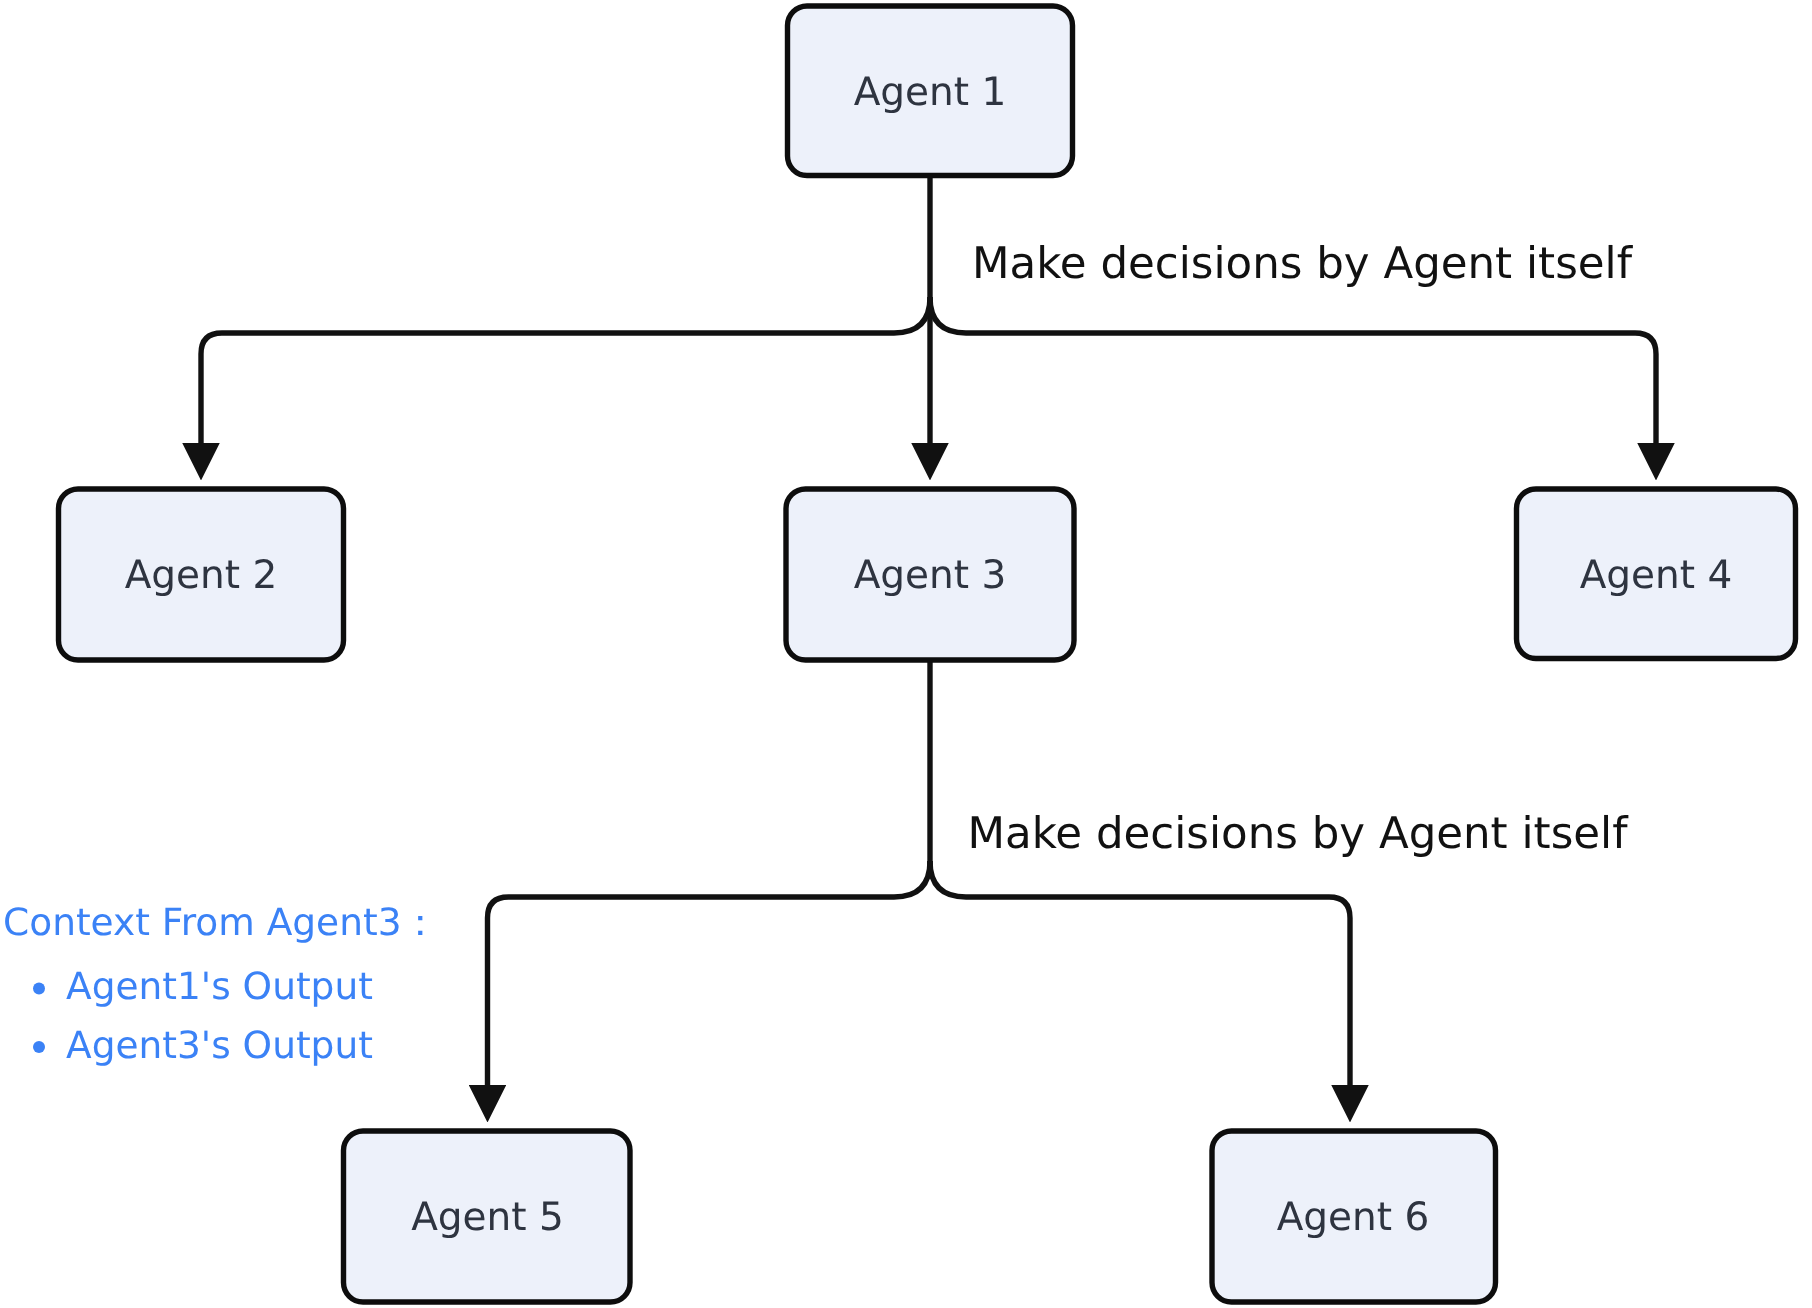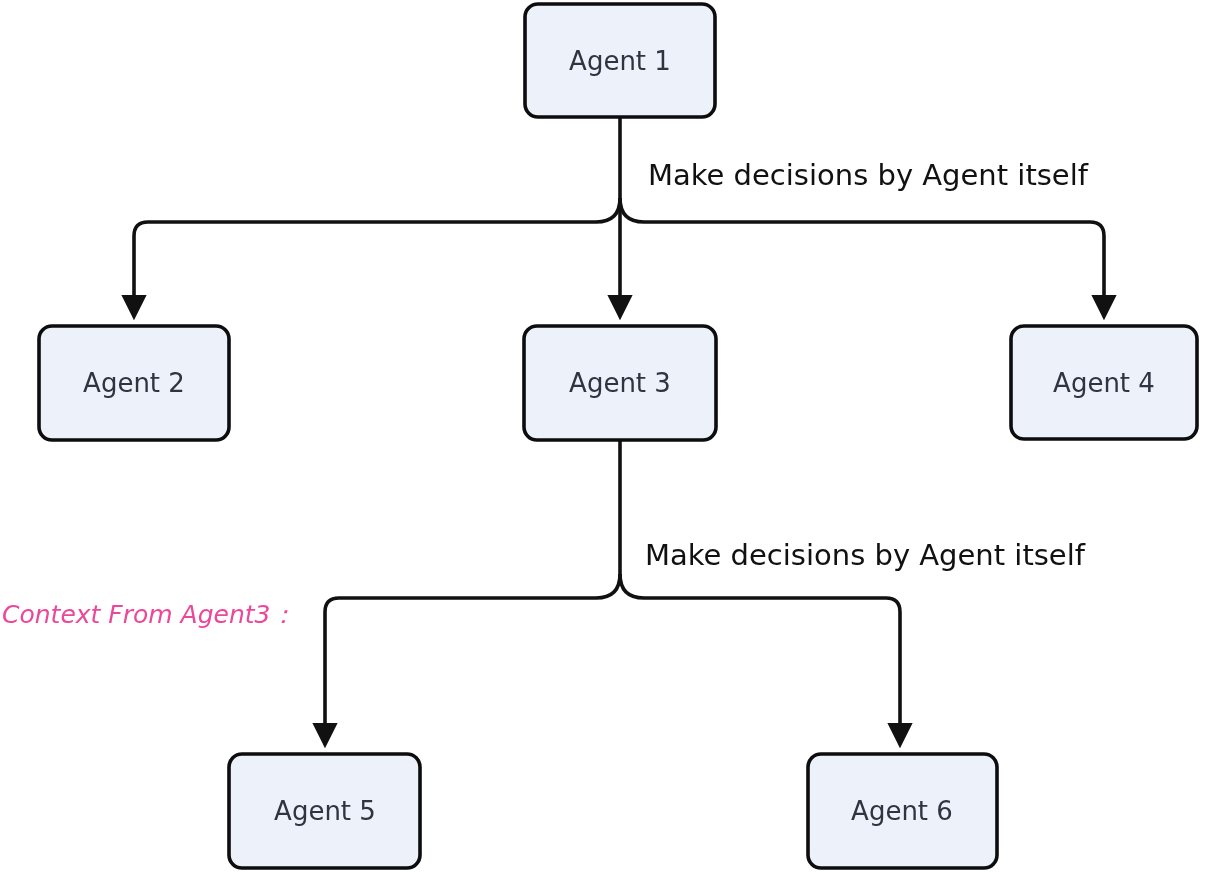--- a/index.html
+++ b/index.html
@@ -40,22 +40,21 @@
   .edge-label {
     font-family: "DejaVu Sans", "Liberation Sans", sans-serif;
     font-size: 29px;
     fill: #111111;
   }
   .annotation {
     position: absolute;
     left: 2px;
     top: 600px;
     width: 330px;
-    color: #ec4899;
-    font-style: italic;
+    color: #3b82f6;
   }
   .annotation-title {
     font-size: 25px;
     line-height: 30px;
   }
   .annotation-list {
     margin: 8px 0 0 0;
     padding: 0 0 0 42px;
     list-style: disc;
   }
@@ -112,14 +111,18 @@
     </g>
 
     <g>
       <rect class="node-box" x="808" y="754" width="189" height="114" rx="13" fill="#edf1fa"></rect>
       <text class="node-label" x="902" y="820" text-anchor="middle">Agent 6</text>
     </g>
   </svg>
 
   <div class="annotation">
     <div class="annotation-title">Context From Agent3：</div>
+    <ul class="annotation-list">
+      <li>Agent1's Output</li>
+      <li>Agent3's Output</li>
+    </ul>
   </div>
 </div>
 
 </body></html>

